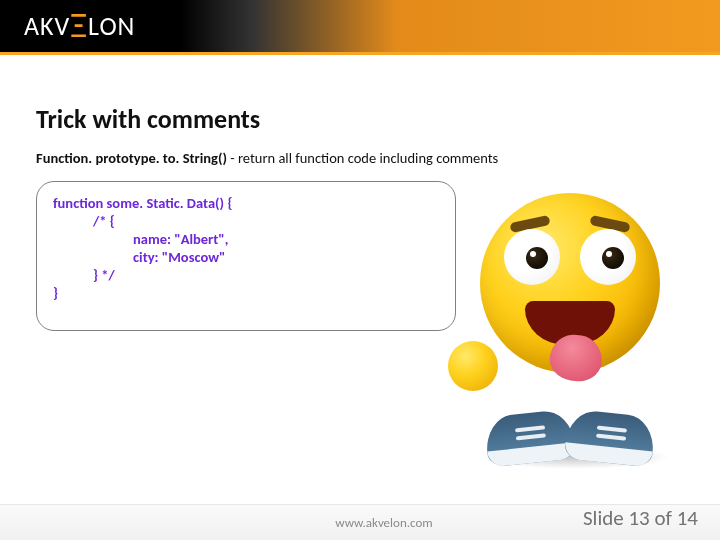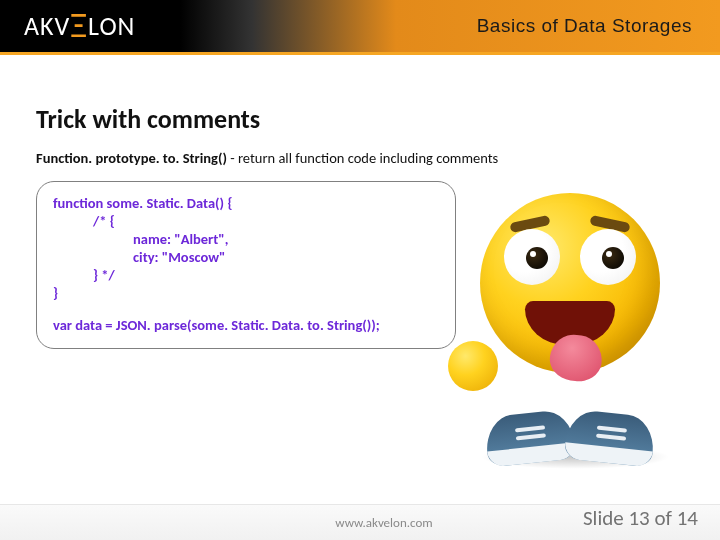--- a/index.html
+++ b/index.html
@@ -230,38 +230,36 @@
 </style>
 </head>
 <body>
 
 <div class="header">
   <div class="logo">
     <span>AKV</span>
       <span class="logo-e">Ξ</span>
       <span>LON</span>
   </div>
-  <div class="header-title">Basics of Data Storages</div>
 </div>
 
 <div class="content">
   <h1 class="slide-title">Trick with comments</h1>
   <div class="subtitle">
     <span>Function. prototype. to. String()</span><span class="sub-normal">  -  return all function code including comments</span>
   </div>
 
   <div class="code-box">
     <div class="bold">function some. Static. Data() {</div>
     <div class="bold code-indent1">/* {</div>
     <div class="bold code-indent2">name: "Albert",</div>
     <div class="bold code-indent2">city: "Moscow"</div>
     <div class="bold code-indent1">} */</div>
     <div class="bold">}</div>
     <div class="code-gap"></div>
-    <div class="bold">var data = JSON. parse(some. Static. Data. to. String());</div>
   </div>
 
   <div class="mascot">
     <div class="floor-shadow"></div>
     <div class="shoe left">
         <div class="sole"></div>
         <div class="lace"></div>
       </div>
     <div class="shoe right">
         <div class="sole"></div>

